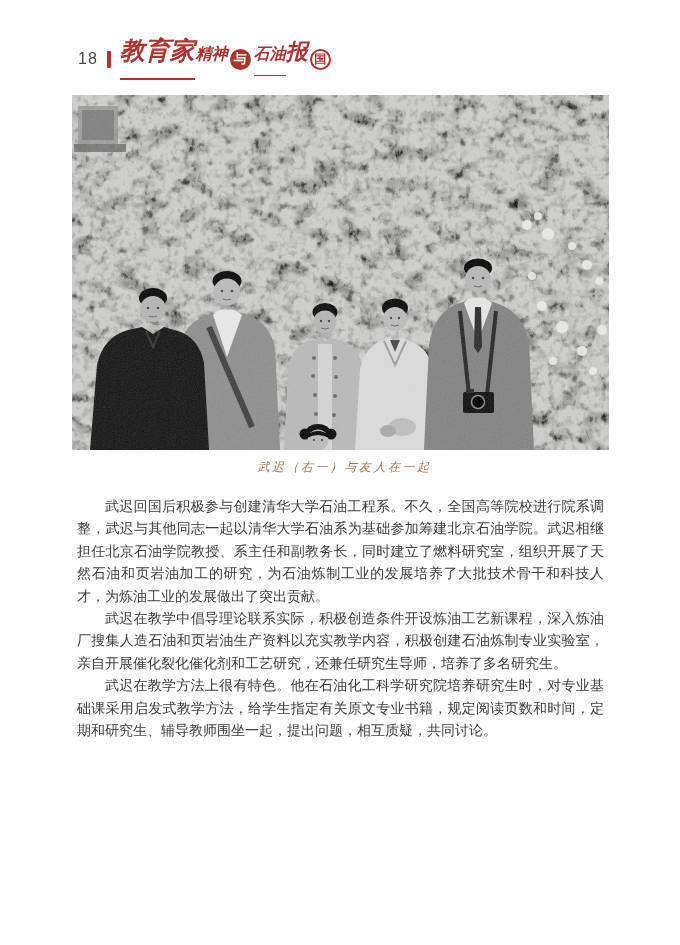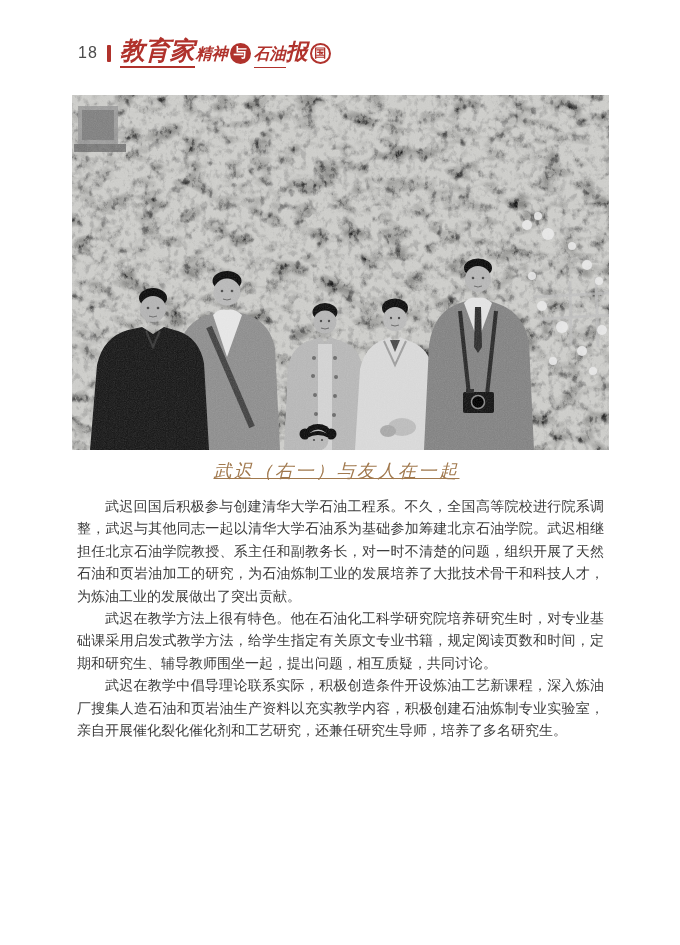--- a/index.html
+++ b/index.html
@@ -10,35 +10,35 @@
   }
   html,body{margin:0;padding:0;background:#ffffff;}
   body{width:680px;height:945px;font-family:"Liberation Serif", serif;}
   .page{position:relative;width:680px;height:805px;background:#ffffff;overflow:hidden;}
 
   
   .header{position:absolute;top:38px;left:78px;display:flex;align-items:center;gap:9px;}
   .page-num{font-size:16px;color:var(--pagenum);font-family:"Liberation Sans", sans-serif;letter-spacing:1px;}
   .red-bar{width:4px;height:17px;background:var(--red);border-radius:1px;}
   .cal-title{display:flex;align-items:baseline;color:var(--red);font-weight:bold;font-style:italic;}
-  .cal-lg{font-size:25px;line-height:1;border-bottom:2px solid var(--red);padding-bottom:3px;}
+  .cal-lg{font-size:25px;line-height:1;border-bottom:2px solid var(--red);padding-bottom:15px;}
   .cal-md{font-size:16px;line-height:1;margin-left:1px;}
-  .cal-md.u{border-bottom:1.5px solid var(--red);padding-bottom:5px;}
+  .cal-md.u{border-bottom:1.5px solid var(--red);padding-bottom:13px;}
   .cal-lg2{font-size:22px;line-height:1;}
   .cal-circle{width:21px;height:21px;border-radius:50%;background:var(--red);color:#ffffff;
     font-size:13px;font-style:normal;font-weight:bold;display:flex;align-items:center;
     justify-content:center;align-self:center;margin:0 2px;}
   .cal-circle.outline{background:#ffffff;border:2px solid var(--red);color:var(--red);
     width:17px;height:17px;font-size:12px;}
 
   
   .photo{position:absolute;left:72px;top:95px;width:537px;height:355px;background:#111;}
   .photo svg{display:block;width:100%;height:100%;}
-  .caption{position:absolute;left:68px;top:459px;width:537px;text-align:center;
-    color:var(--caption);font-style:italic;font-size:18px;letter-spacing:2.5px;text-decoration:underline;}
+  .caption{position:absolute;left:76px;top:459px;width:537px;text-align:center;
+    color:var(--caption);font-style:italic;font-size:12px;letter-spacing:2.5px;}
 
   
   .article{position:absolute;left:77px;top:496px;width:527px;color:var(--body-text);
     font-size:14px;line-height:22.4px;text-align:justify;}
   .article p{margin:0;text-indent:2em;}
 </style>
 </head>
 <body>
 
 <div class="page">
@@ -188,18 +188,18 @@
           <circle cx="250" cy="345" r="1.1" fill="#4a4a4a"></circle>
       </g>
 
       <rect width="537" height="355" filter="url(#grain)" opacity="0.22"></rect>
     </svg>
   </div>
 
   <div class="caption">武迟（右一）与友人在一起</div>
 
   <div class="article">
-    <p>武迟回国后积极参与创建清华大学石油工程系。不久，全国高等院校进行院系调整，武迟与其他同志一起以清华大学石油系为基础参加筹建北京石油学院。武迟相继担任北京石油学院教授、系主任和副教务长，对一时不清楚的问题，组织开展了天然石油和页岩油加工的研究，为石油炼制工业的发展培养了大批技术骨干和科技人才，为炼油工业的发展做出了突出贡献。</p>
+    <p>武迟回国后积极参与创建清华大学石油工程系。不久，全国高等院校进行院系调整，武迟与其他同志一起以清华大学石油系为基础参加筹建北京石油学院。武迟相继担任北京石油学院教授、系主任和副教务长，同时建立了燃料研究室，组织开展了天然石油和页岩油加工的研究，为石油炼制工业的发展培养了大批技术骨干和科技人才，为炼油工业的发展做出了突出贡献。</p>
+    <p>武迟在教学中倡导理论联系实际，积极创造条件开设炼油工艺新课程，深入炼油厂搜集人造石油和页岩油生产资料以充实教学内容，积极创建石油炼制专业实验室，亲自开展催化裂化催化剂和工艺研究，还兼任研究生导师，培养了多名研究生。</p>
     <p>武迟在教学方法上很有特色。他在石油化工科学研究院培养研究生时，对专业基础课采用启发式教学方法，给学生指定有关原文专业书籍，规定阅读页数和时间，定期和研究生、辅导教师围坐一起，提出问题，相互质疑，共同讨论。</p>
-    <p>武迟在教学中倡导理论联系实际，积极创造条件开设炼油工艺新课程，深入炼油厂搜集人造石油和页岩油生产资料以充实教学内容，积极创建石油炼制专业实验室，亲自开展催化裂化催化剂和工艺研究，还兼任研究生导师，培养了多名研究生。</p>
   </div>
 
 </div>
 
 </body></html>

